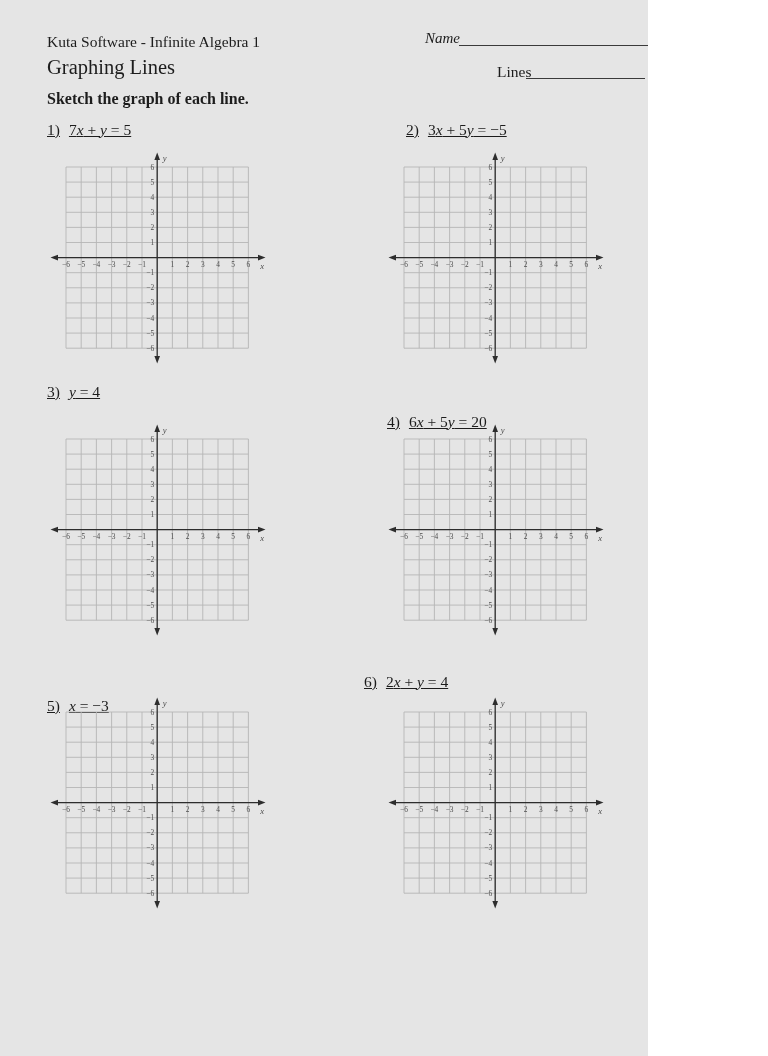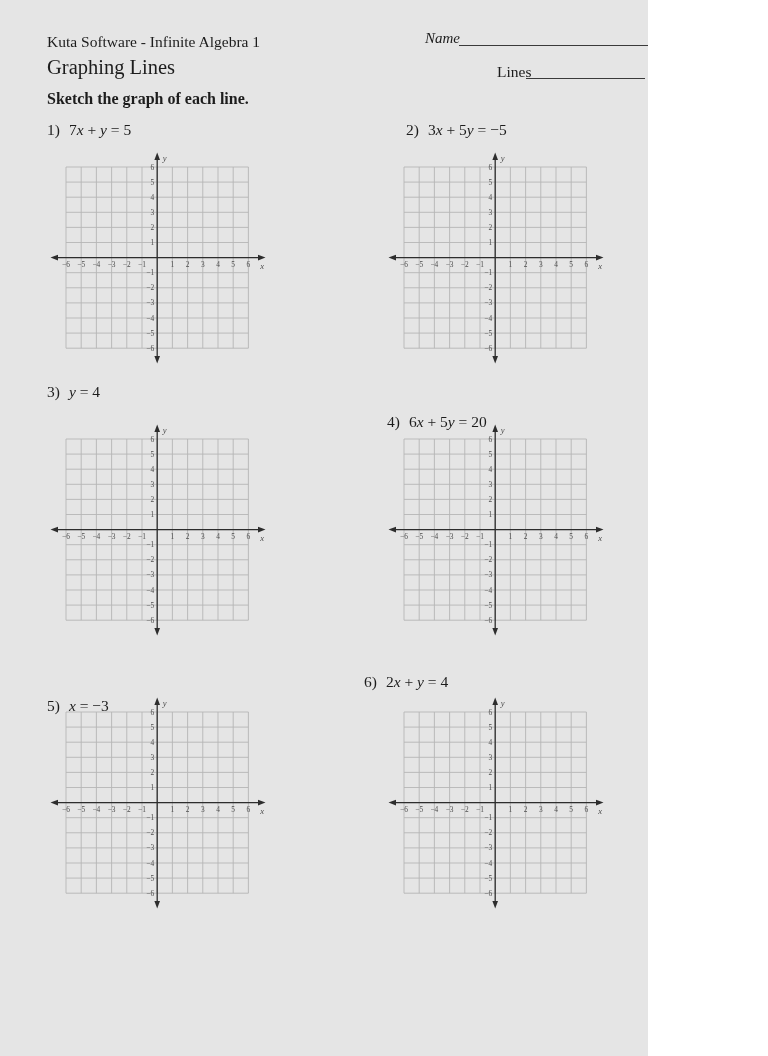--- a/index.html
+++ b/index.html
@@ -12,21 +12,21 @@
   .abs{position:absolute;white-space:nowrap;}
   .hdr-product{left:47px;top:33px;font-size:15.5px;}
   .name-label{left:425px;top:30px;font-size:15px;font-style:italic;}
   .name-line{left:459px;top:45px;width:263px;height:1.4px;background:#3a3a3a;}
   .page-title{left:47px;top:56px;font-size:20.5px;}
   .date-label{left:497px;top:63px;font-size:15.5px;}
   .date-line{left:526px;top:78px;width:119px;height:1.4px;background:#3a3a3a;}
   .period-label{left:654px;top:63px;font-size:15.5px;}
   .period-line{left:707px;top:78px;width:20px;height:1.4px;background:#3a3a3a;}
   .instruction{left:47px;top:90px;font-size:16px;font-weight:bold;}
-  .problem{font-size:15.5px;}
+  .problem{font-size:15.5px;text-decoration:underline;}
   .pnum{margin-right:9px;}
   .peq i{font-style:italic;}
   .graph{width:216px;height:212px;}
   .graph svg{display:block;}
   .scan-line{left:764px;top:988px;width:2px;height:68px;background:#4f4f4f;}
 </style>
 </head>
 <body>
 
 <div class="page">

